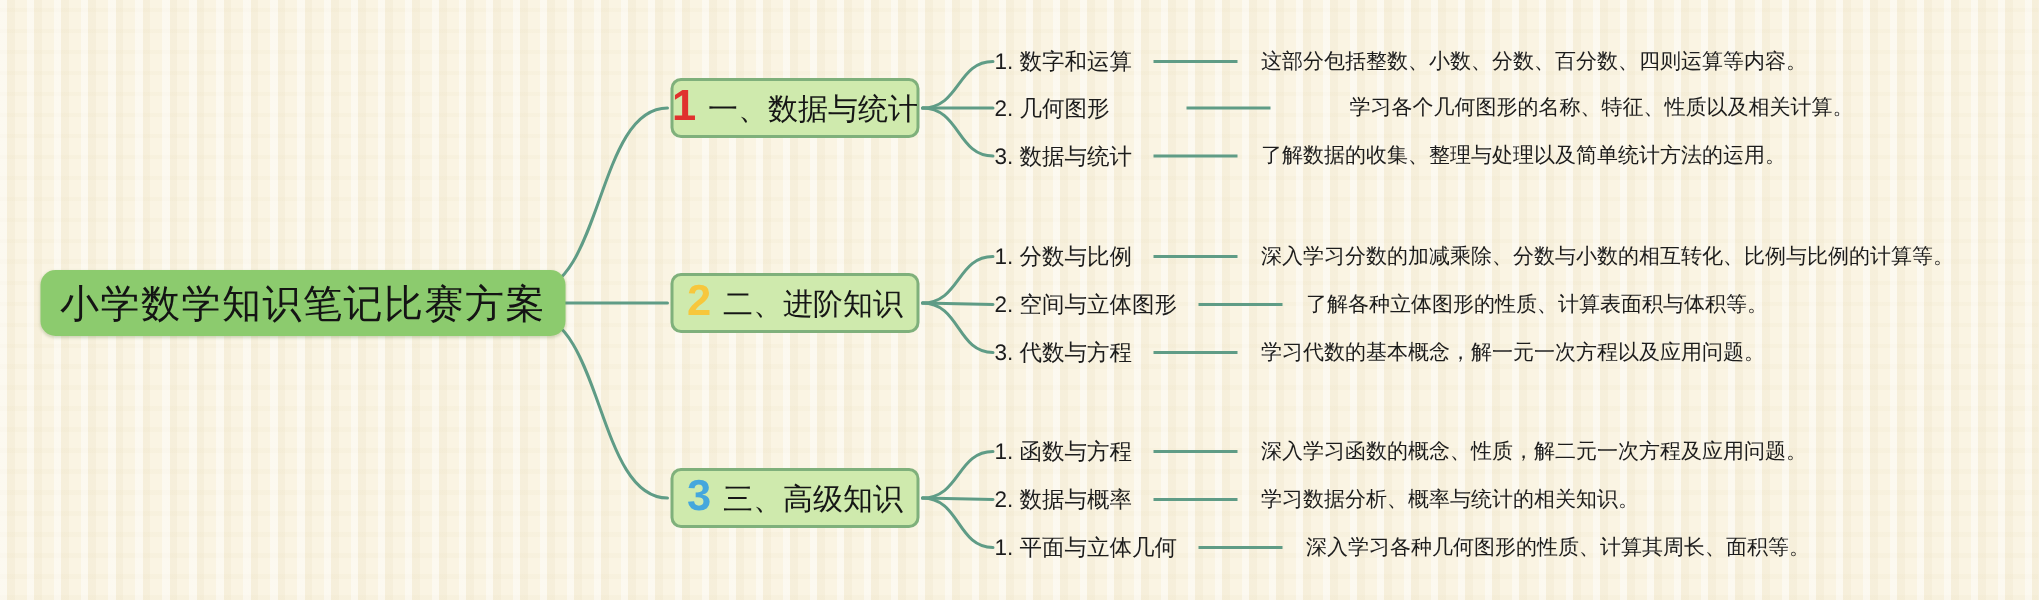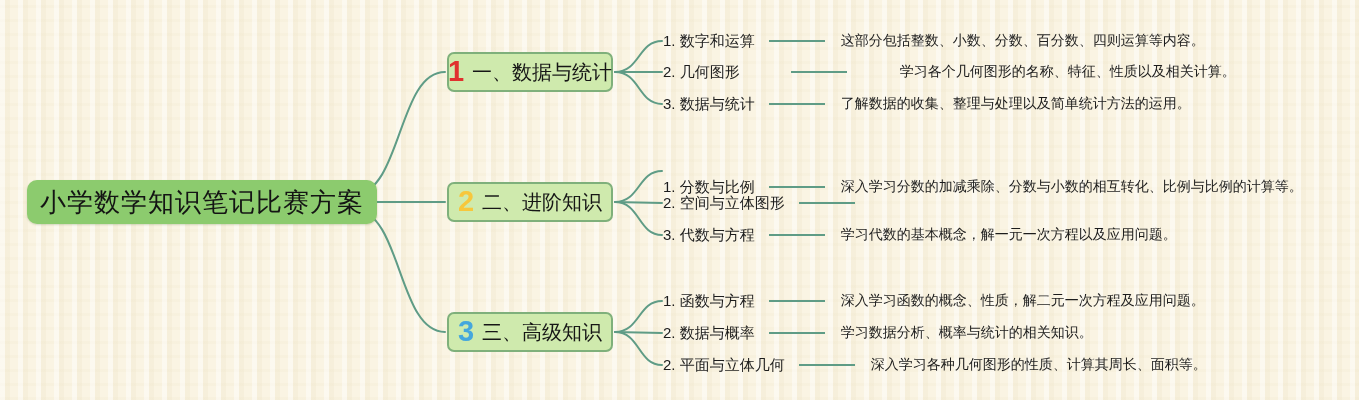--- a/index.html
+++ b/index.html
@@ -65,21 +65,21 @@
   .leaf-dash{
     width:56px;height:2px;background:#5f9c86;
     margin:0 16px 0 14px;
     flex:none;
   }
   .leaf-desc{
     font-size:14px;color:#1c1c1c;
   }
   
   .r-1-0{top:30px;} .r-1-1{top:61px;gap:37px;} .r-1-2{top:93px;}
-  .r-2-0{top:160px;margin-top:16px;} .r-2-1{top:192px;} .r-2-2{top:224px;}
+  .r-2-0{top:160px;} .r-2-1{top:192px;} .r-2-2{top:224px;}
   .r-3-0{top:290px;} .r-3-1{top:322px;justify-content:flex-end;} .r-3-2{top:354px;}
 </style>
 </head>
 <body>
 
 <div class="canvas">
 
   <svg class="connectors" width="1359" height="400" viewBox="0 0 1359 400">
     <g stroke="#5f9c86" stroke-width="2" fill="none" stroke-linecap="round">
 
@@ -135,36 +135,37 @@
   </div>
 
   <div class="leaf-row r-2-0">
     <span class="leaf-label">1. 分数与比例</span>
     <span class="leaf-dash"></span>
     <span class="leaf-desc">深入学习分数的加减乘除、分数与小数的相互转化、比例与比例的计算等。</span>
   </div>
   <div class="leaf-row r-2-1">
     <span class="leaf-label">2. 空间与立体图形</span>
     <span class="leaf-dash"></span>
+    <span class="leaf-desc">了解各种立体图形的性质、计算表面积与体积等。</span>
   </div>
   <div class="leaf-row r-2-2">
     <span class="leaf-label">3. 代数与方程</span>
     <span class="leaf-dash"></span>
     <span class="leaf-desc">学习代数的基本概念，解一元一次方程以及应用问题。</span>
   </div>
 
   <div class="leaf-row r-3-0">
     <span class="leaf-label">1. 函数与方程</span>
     <span class="leaf-dash"></span>
     <span class="leaf-desc">深入学习函数的概念、性质，解二元一次方程及应用问题。</span>
   </div>
   <div class="leaf-row r-3-1">
     <span class="leaf-label">2. 数据与概率</span>
     <span class="leaf-dash"></span>
     <span class="leaf-desc">学习数据分析、概率与统计的相关知识。</span>
   </div>
   <div class="leaf-row r-3-2">
-    <span class="leaf-label">2. 平面与立体几何</span>
+    <span class="leaf-label">1. 平面与立体几何</span>
     <span class="leaf-dash"></span>
     <span class="leaf-desc">深入学习各种几何图形的性质、计算其周长、面积等。</span>
   </div>
 
 </div>
 
 </body></html>

